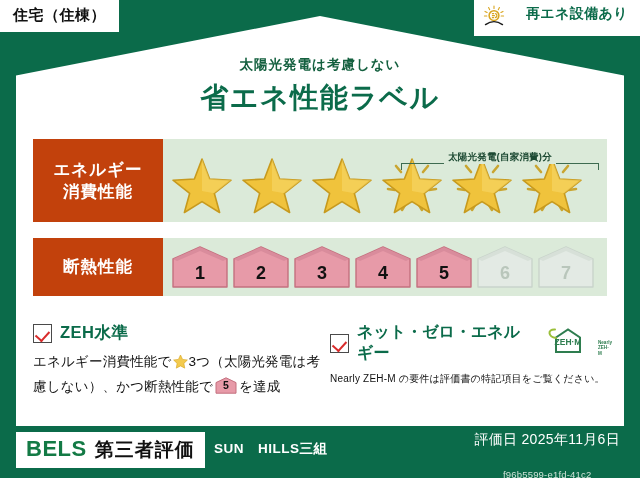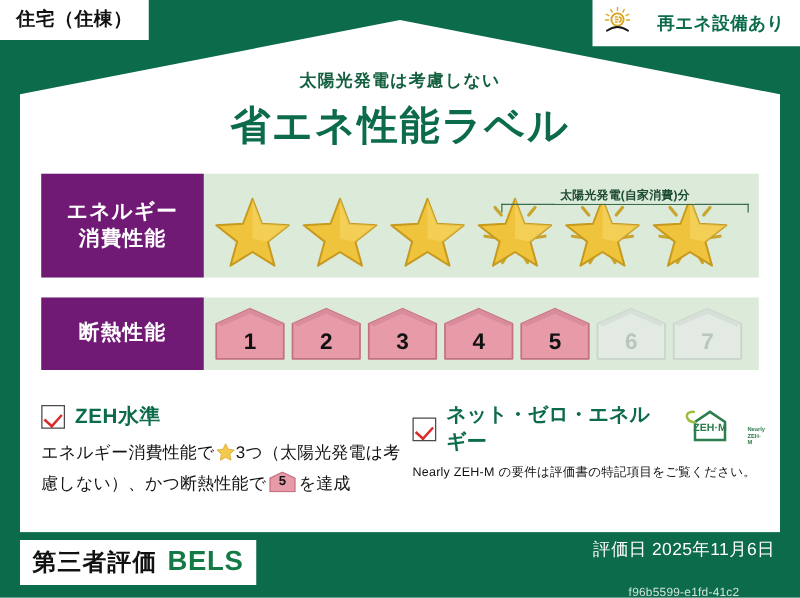--- a/index.html
+++ b/index.html
@@ -35,55 +35,55 @@
     font-size:15px; font-weight:bold; color:#111;
     letter-spacing:.5px;
     z-index:5;
   }
 
   
   #renew-badge{
     position:absolute; right:0px; top:0px;
     background:#fff;
     padding:5px 12px 5px 8px;
-    display:flex; align-items:center; gap:20px;
+    display:flex; align-items:flex-start; gap:20px;
     z-index:5;
   }
   #renew-badge .txt{
     font-size:14px; font-weight:bold; color:#0b6b4a;
     letter-spacing:.4px;
   }
 
   
   #title-wrap{
     position:absolute; left:0; right:0; top:56px;
     text-align:center; z-index:4;
   }
   #title-sub{
     font-size:13.5px; font-weight:bold; color:#14603f;
     letter-spacing:1px;
   }
   #title-main{
-    font-size:32px; font-weight:bold; color:#0b6b4a;
+    font-size:28px; font-weight:bold; color:#0b6b4a;
     letter-spacing:1.5px; margin-top:5px;
   }
 
   
   .perf-row{
     position:absolute;
     left:33px; right:33px;
     display:flex;
     background:#dbead9;
     z-index:4;
   }
   #row-energy{ top:139px; height:83px; }
   #row-insul { top:238px; height:58px; }
 
   .row-label{
-    background:#701a75;
+    background:#c2410c;
     color:#fff;
     flex:0 0 130px;
     display:flex; flex-direction:column;
     align-items:center; justify-content:center;
     font-size:16.5px; font-weight:bold;
     line-height:1.32;
     letter-spacing:1px;
   }
   #row-insul .row-label{ font-size:16.5px; }
 
@@ -418,23 +418,24 @@
           <span>Nearly</span><br>
           <span>ZEH-M</span>
         </span>
       </span>
     </div>
     <div class="crit-body">Nearly ZEH-M の要件は評価書の特記項目をご覧ください。</div>
   </div>
 
   <div id="footer">
     <div id="bels-tag">
+      <span id="bels-en">BELS</span>
       <span id="bels-ja">第三者評価</span>
-      <span id="bels-en">BELS</span>
-    </div>
+    </div>
+    <div id="bldg-name">SUN　HILLS三組</div>
     <div id="eval-wrap">
       <div id="eval-date">
         <span>評価日</span>
         <span>2025年11月6日</span>
       </div>
       <div id="eval-id">f96b5599-e1fd-41c2</div>
     </div>
   </div>
 
 </div>

